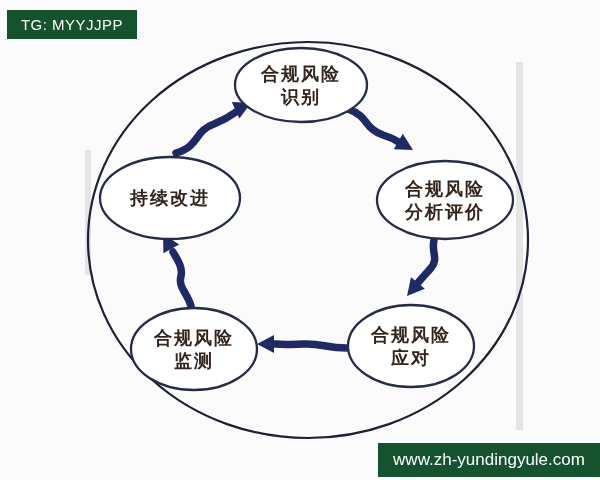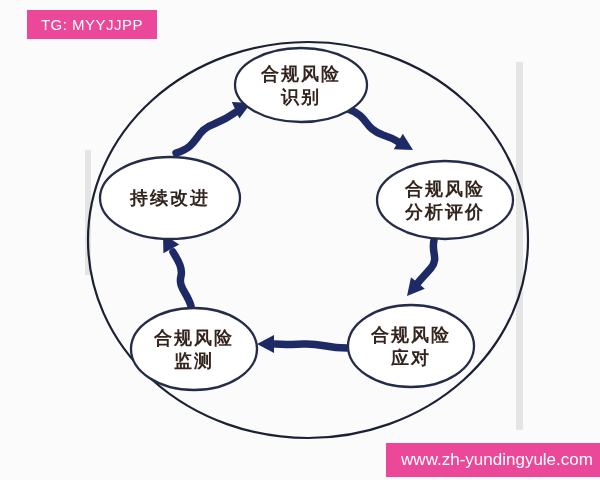--- a/index.html
+++ b/index.html
@@ -3,27 +3,26 @@
 <meta charset="utf-8">
 <style>
   html,body { margin:0; padding:0; }
   body {
     width:600px; height:480px; overflow:hidden; position:relative;
     background:#fbfbfb;
     font-family:"Liberation Sans", sans-serif;
   }
   .stage { position:absolute; inset:0; }
   .banner {
-    position:absolute; background:#ec4899; color:#ffffff;
+    position:absolute; background:#14532d; color:#ffffff;
     display:flex; align-items:center; justify-content:center;
     white-space:nowrap;
-    margin-left:20px;
   }
   .banner-top  { left:7px;  top:10px;  width:130px; height:29px; font-size:15px; letter-spacing:.5px; }
-  .banner-bottom { left:366px; top:443px; width:222px; height:34px; font-size:17px; }
+  .banner-bottom { left:378px; top:443px; width:222px; height:34px; font-size:17px; }
   svg.diagram { position:absolute; left:0; top:0; }
   .node-label {
     font-family:"DejaVu Serif","Liberation Serif",serif;
     font-weight:700; font-size:18px; letter-spacing:2px;
     text-anchor:middle;
   }
   .arrow-line { fill:none; stroke-width:7.5; stroke-linecap:round; }
   .arrow-head { stroke:none; }
   .artifact { opacity:.45; }
 </style>

